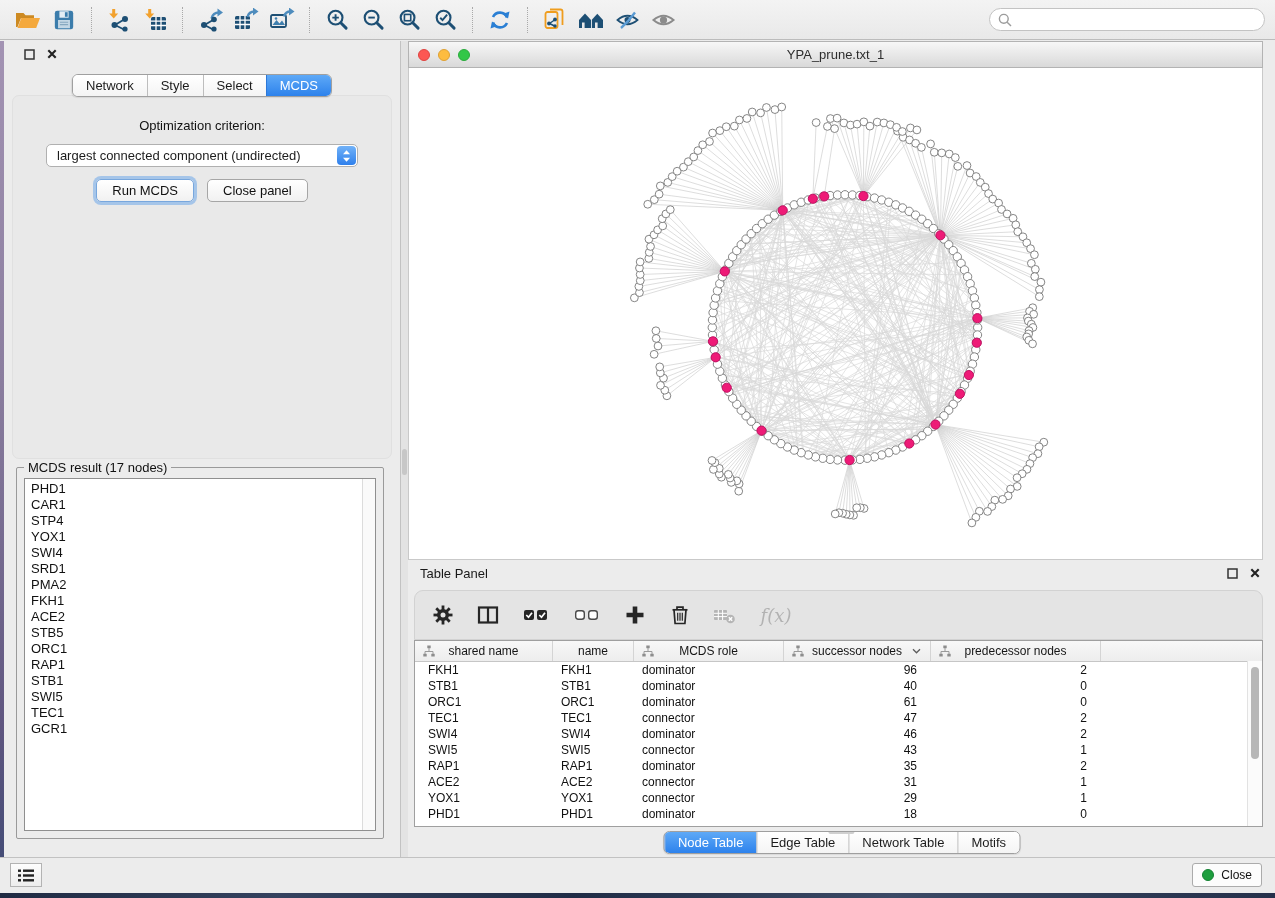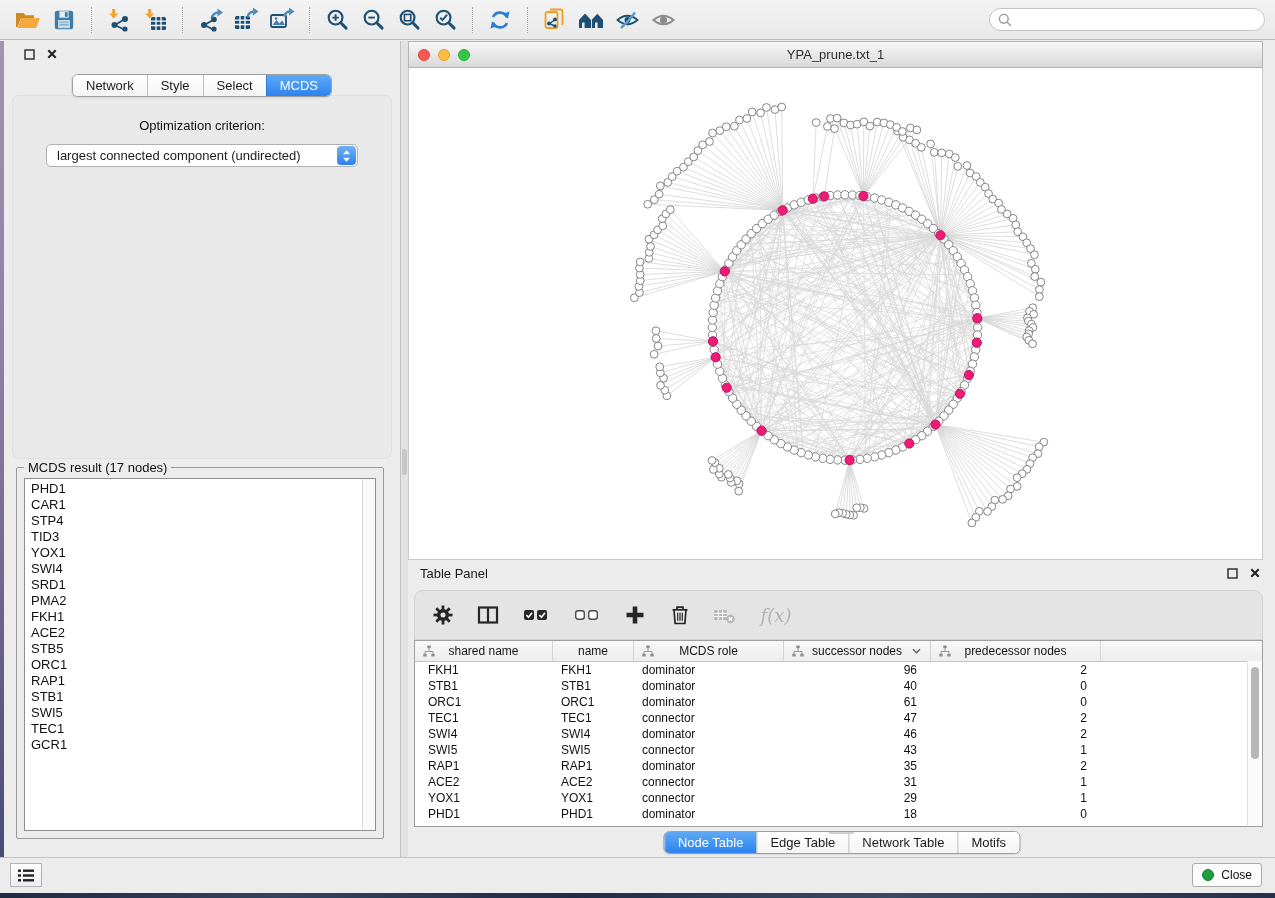--- a/index.html
+++ b/index.html
@@ -281,30 +281,33 @@
     <div class="opt-label">Optimization criterion:</div>
     <div class="select">
       <span>largest connected component (undirected)</span>
       <span class="stepper">
         <svg width="9" height="14" viewBox="0 0 9 14">
             <path d="M1 5.3 L4.5 1.3 L8 5.3z" fill="#fff"></path>
             <path d="M1 8.7 L4.5 12.7 L8 8.7z" fill="#fff"></path>
           </svg>
       </span>
     </div>
+    <div class="btn-row">
+      <div class="btn focused">Run MCDS</div>
+      <div class="btn">Close panel</div>
+    </div>
   </div>
 
   <div class="group-box">
     <span class="group-title">MCDS result (17 nodes)</span>
     <div class="listbox">
       <div class="list-items">
           <div class="list-item">PHD1</div>
           <div class="list-item">CAR1</div>
           <div class="list-item">STP4</div>
-          <div class="list-item">TID3</div>
           <div class="list-item">YOX1</div>
           <div class="list-item">SWI4</div>
           <div class="list-item">SRD1</div>
           <div class="list-item">PMA2</div>
           <div class="list-item">FKH1</div>
           <div class="list-item">ACE2</div>
           <div class="list-item">STB5</div>
           <div class="list-item">ORC1</div>
           <div class="list-item">RAP1</div>
           <div class="list-item">STB1</div>

